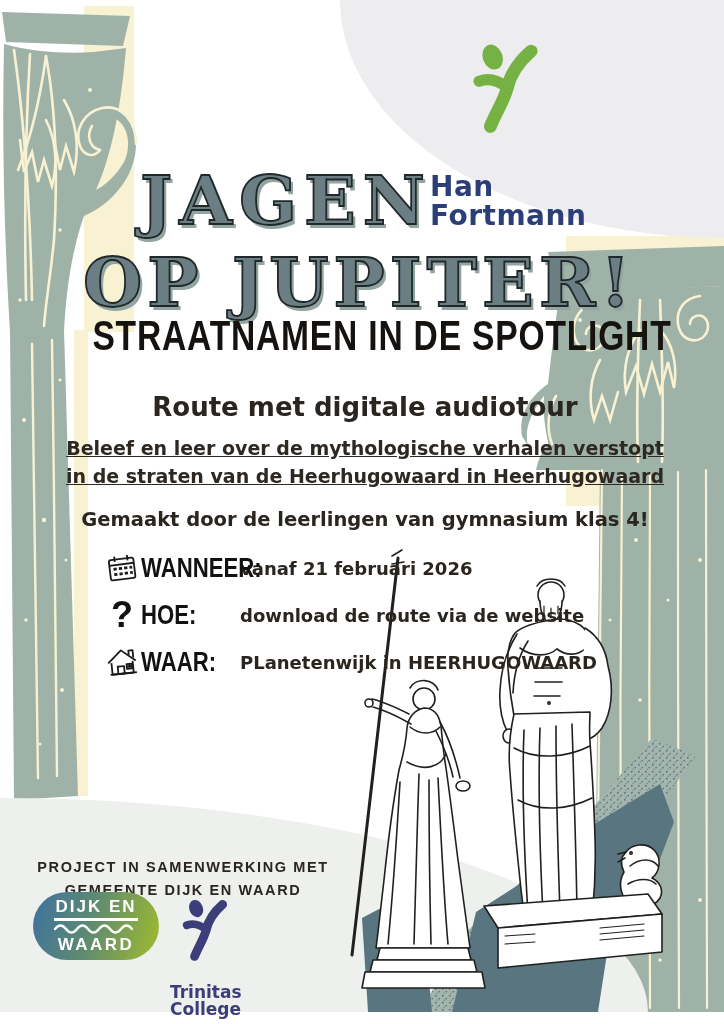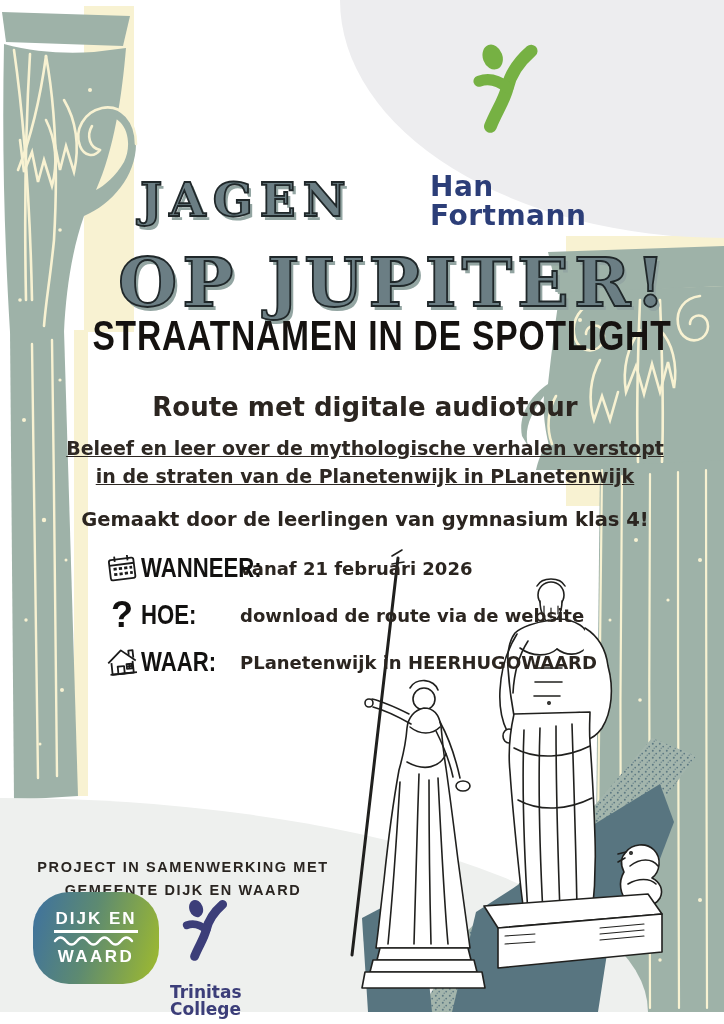--- a/index.html
+++ b/index.html
@@ -23,22 +23,22 @@
 
   
   .hf-logo{left:428px;top:42px;z-index:3;display:flex;align-items:center;flex-direction:column;}
   .hf-text{margin-left:2px;margin-top:32px;font-weight:bold;font-size:28px;line-height:29px;
     color:#2c3e78;letter-spacing:.5px;}
 
   
   .title{left:0;top:158px;z-index:4;font-family:"DejaVu Serif",serif;font-weight:bold;
     color:#6b7e84;-webkit-text-stroke:1.8px #20282a;
     text-shadow:3px 4px 0 #93a5a2;}
-  .title-line1{padding-left:140px;font-size:47px;letter-spacing:7px;line-height:84px;}
-  .title-line2{padding-left:118px;font-size:68px;letter-spacing:5px;line-height:80px;}
+  .title-line1{padding-left:140px;font-size:68px;letter-spacing:7px;line-height:84px;}
+  .title-line2{padding-left:83px;font-size:68px;letter-spacing:5px;line-height:80px;}
 
   .subtitle{left:20px;top:312px;width:690px;z-index:4;text-align:center;color:#151210;}
   .subtitle span{display:inline-block;font-family:"Liberation Sans",sans-serif;font-weight:800;
     font-size:42px;transform:scaleX(.8);letter-spacing:1px;white-space:nowrap;}
 
   
   .heading{left:85px;top:392px;width:560px;z-index:4;text-align:center;
     font-size:26px;font-weight:bold;color:#2b2520;}
   .para{left:55px;top:434px;width:620px;z-index:4;text-align:center;
     font-size:19px;font-weight:600;line-height:28px;color:#2e2823;text-decoration:underline;}
@@ -51,21 +51,21 @@
   .dicon{width:38px;flex:0 0 38px;display:flex;align-items:center;justify-content:center;}
   .dlabel{width:99px;flex:0 0 99px;font-family:"Liberation Sans",sans-serif;font-weight:800;
     font-size:27px;color:#121110;transform:scaleX(.82);transform-origin:left center;white-space:nowrap;}
   .dvalue{font-size:18px;font-weight:600;color:#2b2520;white-space:nowrap;text-align:center;}
   .qmark{font-size:36px;font-weight:800;font-family:"Liberation Sans",sans-serif;color:#121110;}
 
   
   .partner{left:33px;top:856px;width:300px;z-index:4;text-align:center;
     font-family:"Liberation Sans",sans-serif;font-weight:bold;font-size:14.5px;
     letter-spacing:1.6px;line-height:23px;color:#2a2521;}
-  .dw-logo{left:33px;top:892px;width:126px;height:92px;z-index:4;border-radius:36px;
+  .dw-logo{left:33px;top:892px;width:126px;height:68px;z-index:4;border-radius:36px;
     background:linear-gradient(105deg,#41749b 5%,#5d8a71 45%,#9ab733 95%);
     display:flex;flex-direction:column;align-items:center;justify-content:center;
     color:#fff;font-family:"Liberation Sans",sans-serif;font-weight:bold;}
   .dw-line1{font-size:17px;letter-spacing:2px;line-height:18px;}
   .dw-rule{width:84px;height:2.4px;background:#fff;margin:2px 0 1px;}
   .dw-line2{font-size:17px;letter-spacing:2.5px;line-height:19px;margin-top:1px;}
   .tr-logo{left:170px;top:898px;z-index:4;display:flex;align-items:center;flex-direction:column;}
   .tr-text{margin-left:0px;margin-top:18px;font-weight:bold;font-size:17px;line-height:17px;
     color:#3c3e79;}
 </style>
@@ -172,21 +172,21 @@
   <div class="title-line2">OP JUPITER!</div>
 </div>
 
 <div class="abs subtitle">
   <span>STRAATNAMEN IN DE SPOTLIGHT</span>
 </div>
 
 <div class="abs heading">Route met digitale audiotour</div>
 <div class="abs para">
   <div>Beleef en leer over de mythologische verhalen verstopt</div>
-  <div>in de straten van de Planetenwijk in PLanetenwijk</div>
+  <div>in de straten van de Heerhugowaard in Heerhugowaard</div>
 </div>
 <div class="abs maker">Gemaakt door de leerlingen van gymnasium klas 4!</div>
 
 <div class="abs details">
   <div class="drow">
     <div class="dicon">
       <svg width="32" height="30" viewBox="0 0 28 28" style="transform:rotate(-7deg)">
         <g stroke="#1a1a1a" stroke-width="1.7" fill="none" stroke-linejoin="round">
           <rect x="2.5" y="5.5" width="23" height="19" rx="2"></rect>
           <path d="M8,2.5 v5 M20,2.5 v5 M2.5,10.5 h23"></path>

